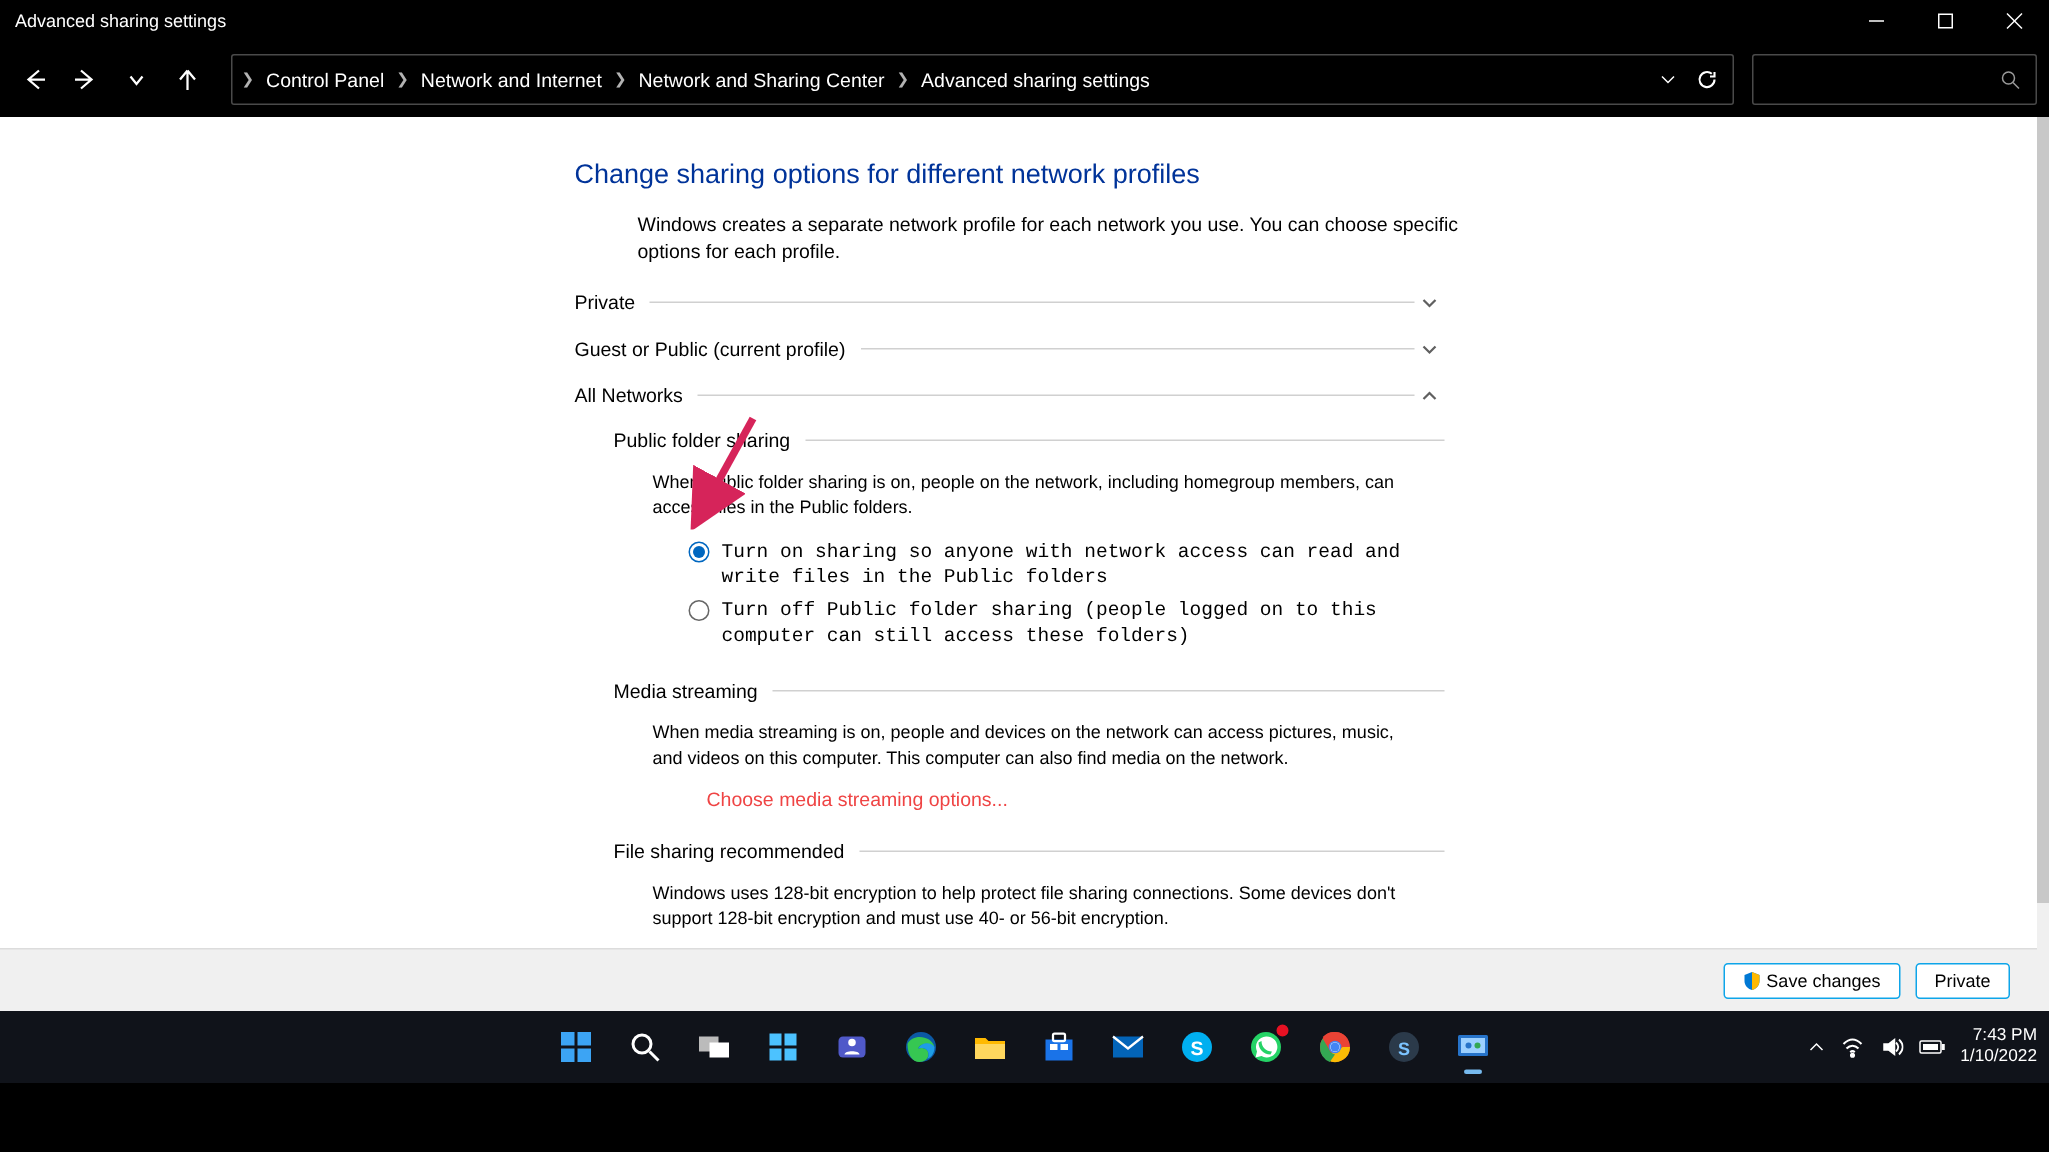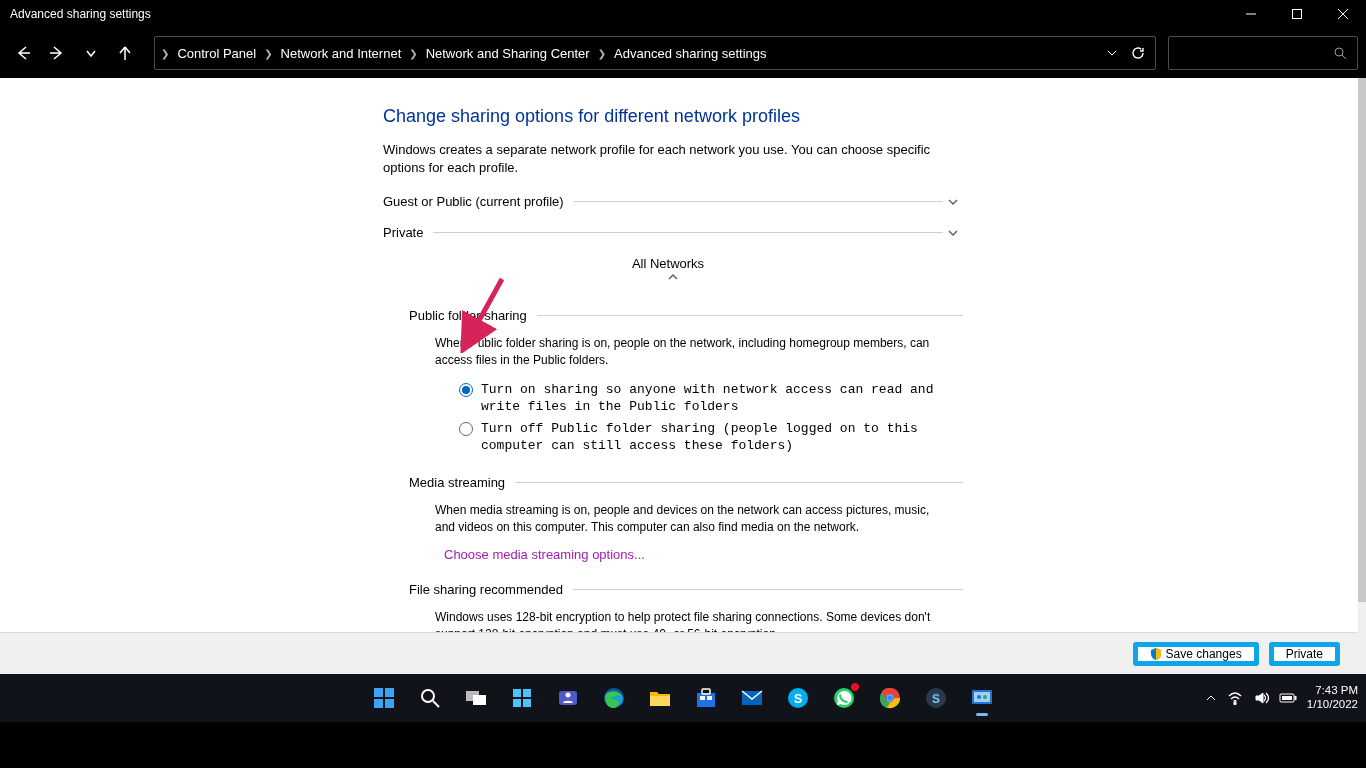--- a/index.html
+++ b/index.html
@@ -21,50 +21,50 @@
 .addressbar .spacer { flex: 1; }
 .addressbar .addricon { width: 22px; display: flex; justify-content: center; }
 .searchbox { width: 190px; height: 34px; border: 1px solid #4a4a4a; margin-left: 8px; display: flex; align-items: center; justify-content: flex-end; padding-right: 10px; border-radius: 2px; }
 .searchbox svg { stroke: #9a9a9a; fill: none; }
 
 
 .content-wrap { position: relative; height: 596px; background: #fff; }
 .content-scroll { position: absolute; inset: 0 8px 0 0; overflow: hidden; }
 .content { width: 960px; margin-left: 383px; padding-top: 28px; color: #000; font-size: 13px; }
 .page-title { color: #003399; font-size: 18px; font-weight: 400; margin-bottom: 14px; }
-.page-desc { font-size: 13px; line-height: 1.35; color: #000; max-width: 560px; margin-bottom: 18px; }
+.page-desc { font-size: 13px; line-height: 1.35; color: #000; max-width: 560px; margin-bottom: 18px; margin-left: 42px; }
 
 .section-row { display: flex; align-items: center; margin-bottom: 16px; cursor: default; }
 .section-row .label { font-size: 13px; white-space: nowrap; padding-right: 10px; }
 .section-row .line { flex: 1; height: 1px; background: #d0d0d0; max-width: 580px; }
 .section-row .chev { width: 20px; display: flex; justify-content: center; }
 .section-row .chev svg { stroke: #606060; fill: none; stroke-width: 1.5; }
-.section-row.expanded { margin-bottom: 25px; flex-direction: column; }
+.section-row.expanded { margin-bottom: 15px; }
 
 .content-inner { max-width: 580px; }
 .subsection { margin-left: 26px; margin-bottom: 20px; }
 .sub-head { display: flex; align-items: center; margin-bottom: 12px; }
 .sub-head .label { font-size: 13px; padding-right: 10px; }
 .sub-head .line { flex: 1; height: 1px; background: #d0d0d0; }
 .sub-desc { margin-left: 26px; font-size: 12px; line-height: 1.4; margin-bottom: 12px; max-width: 500px; }
 .radio-group { margin-left: 50px; }
 .radio-row { display: flex; align-items: flex-start; gap: 8px; margin-bottom: 4px; max-width: 498px; }
 .radio { width: 14px; height: 14px; border: 1.5px solid #666; border-radius: 50%; flex-shrink: 0; margin-top: 2px; position: relative; }
 .radio.checked { border-color: #0067c0; }
 .radio.checked::after { content: ""; position: absolute; inset: 2px; background: #0067c0; border-radius: 50%; }
 .radio-label { font-size: 13px; line-height: 1.35; font-family: Liberation Mono, monospace; }
-.link { color: #a21caf; cursor: pointer; margin-left: 35px; font-size: 13px; }
+.link { color: #ef4444; cursor: pointer; margin-left: 62px; font-size: 13px; }
 
 
 .vscroll { position: absolute; right: 0; top: 0; width: 8px; height: 100%; background: #f0f0f0; }
 .vscroll .thumb { position: absolute; left: 0; right: 0; top: 0; height: 88%; background: #c8c8c8; }
 
 
 .footer { position: absolute; left: 0; right: 8px; bottom: 0; height: 42px; background: #f0f0f0; display: flex; align-items: center; justify-content: flex-end; gap: 10px; padding-right: 18px; border-top: 1px solid #dcdcdc; }
-.btn { height: 24px; padding: 0 12px; background: #fff; border: 5px solid #0ea5e9; border-radius: 3px; font-size: 12px; display: flex; align-items: center; gap: 4px; }
+.btn { height: 24px; padding: 0 12px; background: #fff; border: 1px solid #0ea5e9; border-radius: 3px; font-size: 12px; display: flex; align-items: center; gap: 4px; }
 .shield { width: 12px; height: 12px; }
 
 
 .arrow-annot { position: absolute; pointer-events: none; }
 
 
 .taskbar { height: 48px; background: #10131a; display: flex; align-items: center; position: relative; }
 .task-center { position: absolute; left: 50%; transform: translateX(-50%); display: flex; gap: 6px; }
 .ticon { width: 40px; height: 40px; display: flex; align-items: center; justify-content: center; border-radius: 4px; position: relative; }
 .ticon svg { width: 24px; height: 24px; }
@@ -151,31 +151,31 @@
 </div>
 
 <div class="content-wrap">
   <div class="content-scroll">
     <div class="content">
       <div class="page-title">Change sharing options for different network profiles</div>
       <div class="page-desc">Windows creates a separate network profile for each network you use. You can choose specific options for each profile.</div>
 
       <div class="content-inner">
         <div class="section-row">
-          <span class="label">Guest or Public (current profile)</span>
+          <span class="label">Private</span>
           <span class="line"></span>
           <span class="chev">
               <svg width="12" height="12" viewBox="0 0 12 12">
                 <path d="M2 4 L6 8 L10 4"></path>
               </svg>
             </span>
         </div>
 
         <div class="section-row">
-          <span class="label">Private</span>
+          <span class="label">Guest or Public (current profile)</span>
           <span class="line"></span>
           <span class="chev">
               <svg width="12" height="12" viewBox="0 0 12 12">
                 <path d="M2 4 L6 8 L10 4"></path>
               </svg>
             </span>
         </div>
 
         <div class="section-row expanded">
           <span class="label">All Networks</span>

